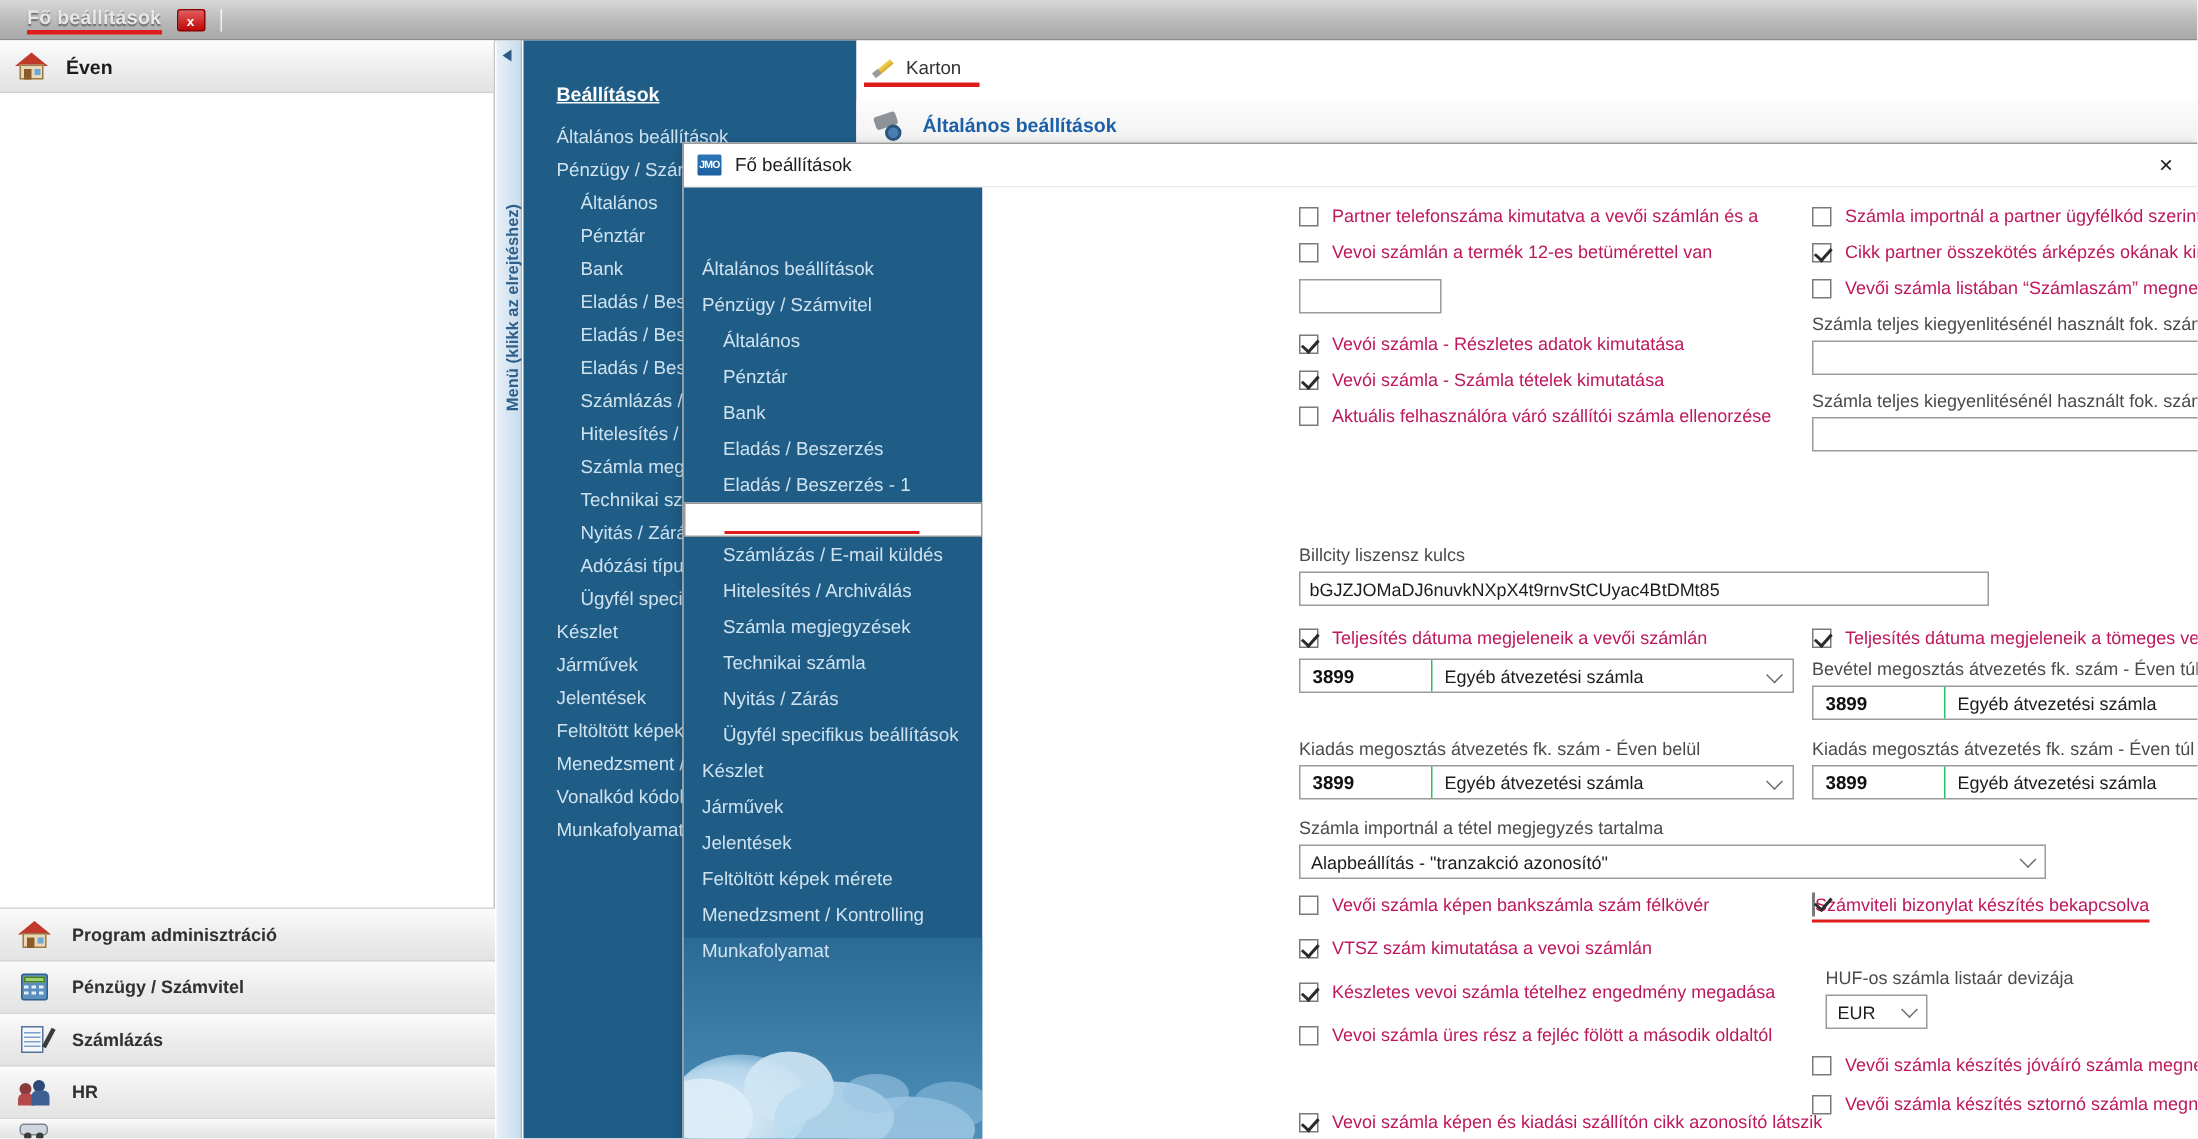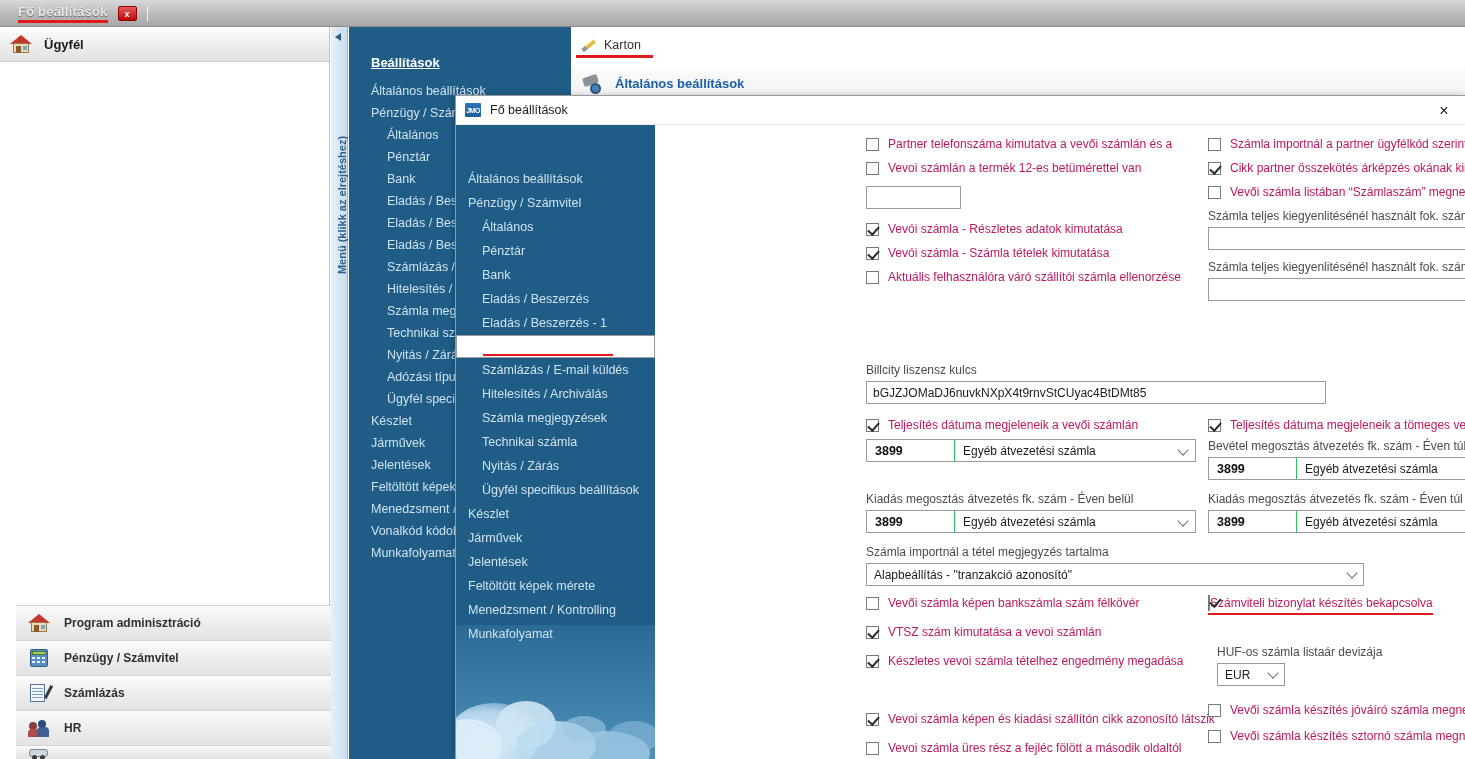--- a/index.html
+++ b/index.html
@@ -44,21 +44,21 @@
     position: absolute; left: 0; top: 27px; width: 330px; height: 732px;
     background: #ffffff; border-right: 1px solid #c3c3c3;
   }
   .home-header {
     height: 35px; display: flex; align-items: center; gap: 12px; padding-left: 10px;
     background: linear-gradient(#fdfdfd, #ededed 55%, #e2e2e2);
     border-bottom: 1px solid #cdcdcd;
   }
   .home-header .title { font-weight: bold; font-size: 13px; color: #1b1b1b; }
 
-  .home-bottom { position: absolute; left: 16px; bottom: 0; width: 330px; }
+  .home-bottom { position: absolute; left: 0; bottom: 0; width: 330px; }
   .home-row {
     height: 35px; display: flex; align-items: center; gap: 14px; padding-left: 12px;
     background: linear-gradient(#fbfbfb, #ececec 55%, #e3e3e3);
     border-top: 1px solid #d4d4d4;
     color: #2a2a2a; font-weight: bold; font-size: 12px;
     cursor: pointer;
   }
   .home-row .rowlabel { color: #303030; }
   .home-row.partial { height: 14px; overflow: hidden; }
 
@@ -253,21 +253,21 @@
   </div>
 
   <div class="home-panel">
     <div class="home-header">
       <span class="ico ico-house">
         <i class="roof"></i>
           <i class="body"></i>
           <i class="door"></i>
           <i class="win"></i>
       </span>
-      <span class="title">Ügyfél</span>
+      <span class="title">Éven</span>
     </div>
 
     <div class="home-bottom">
       <div class="home-row">
         <span class="ico ico-house">
           <i class="roof"></i>
             <i class="body"></i>
             <i class="door"></i>
             <i class="win"></i>
         </span>
@@ -543,27 +543,27 @@
             <span class="cblabel">Vevői számla képen bankszámla szám félkövér</span>
           </div>
           <div class="cbrow" style="margin-top:15px">
             <span class="cb on"></span>
             <span class="cblabel">VTSZ szám kimutatása a vevoi számlán</span>
           </div>
           <div class="cbrow" style="margin-top:15px">
             <span class="cb on"></span>
             <span class="cblabel">Készletes vevoi számla tételhez engedmény megadása</span>
           </div>
+          <div class="cbrow" style="margin-top:15px">
+            <span class="cb"></span>
+            <span class="cblabel">Vevoi számla üres rész a fejléc fölött a második oldaltól</span>
+          </div>
           <div class="cbrow" style="margin-top:44px">
             <span class="cb on"></span>
             <span class="cblabel">Vevoi számla képen és kiadási szállítón cikk azonosító látszik</span>
-          </div>
-          <div class="cbrow" style="margin-top:15px">
-            <span class="cb"></span>
-            <span class="cblabel">Vevoi számla üres rész a fejléc fölött a második oldaltól</span>
           </div>
         </div>
 
         <div class="col-right" style="top:471px; width:450px">
           <div class="cbrow hl-wrap underline-red" style="margin-bottom:4px">
             <span class="cb on"></span>
             <span class="cblabel">Számviteli bizonylat készítés bekapcsolva</span>
           </div>
 
           <div style="margin-top:26px; padding-left:9px">

